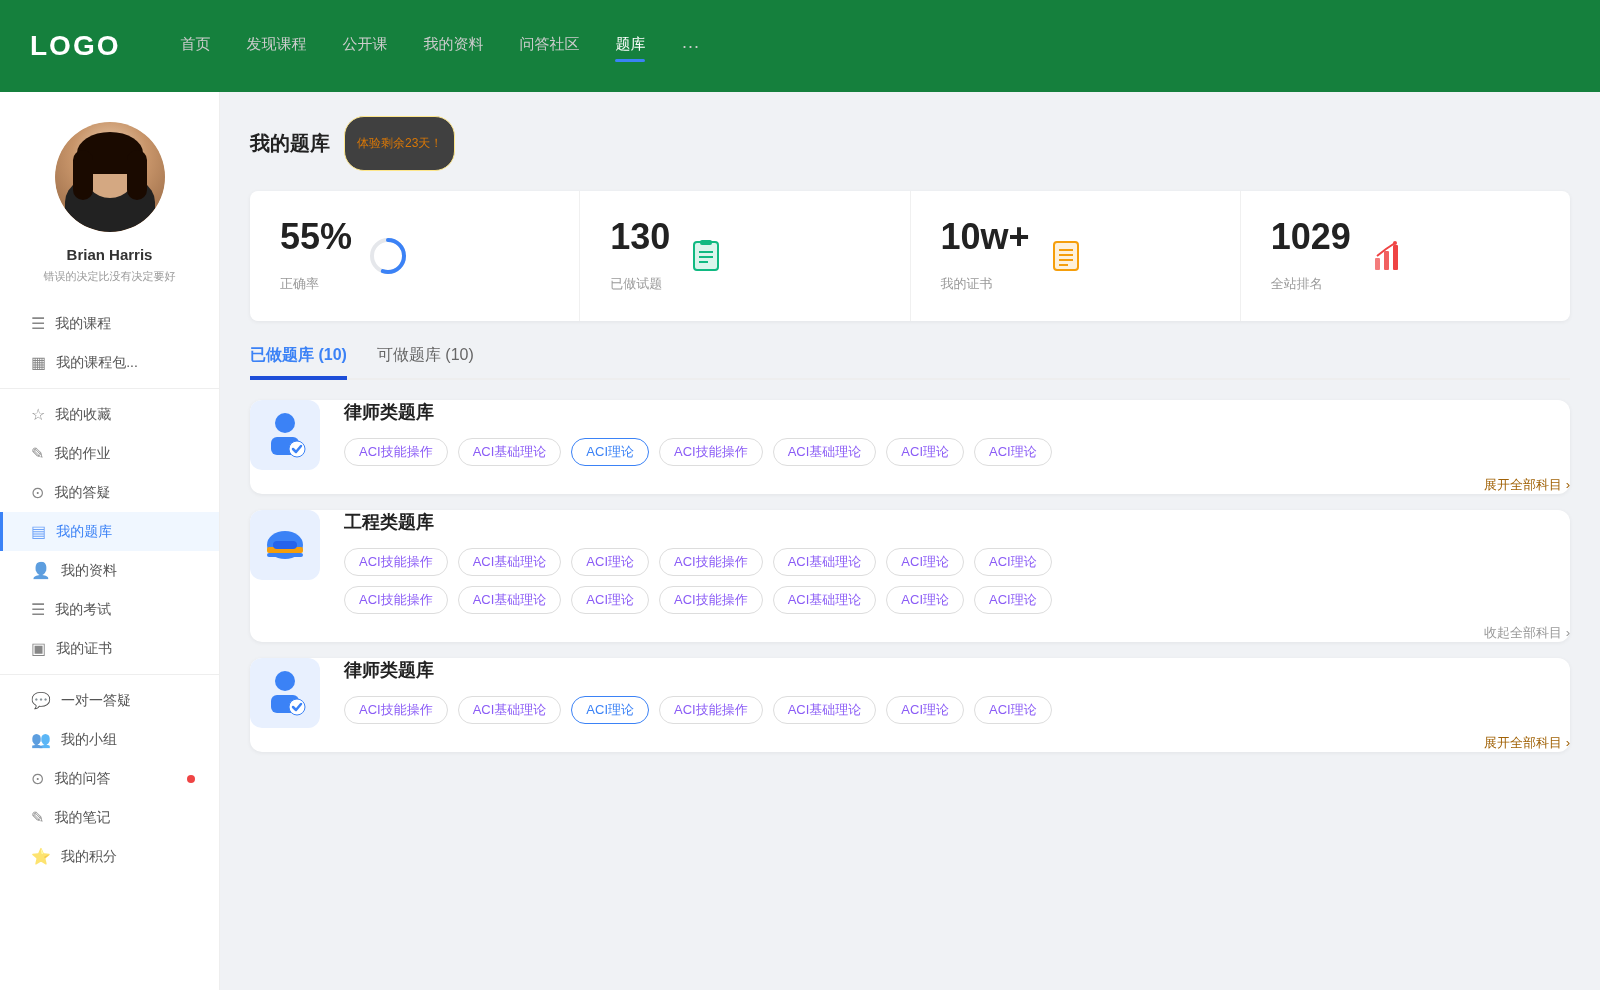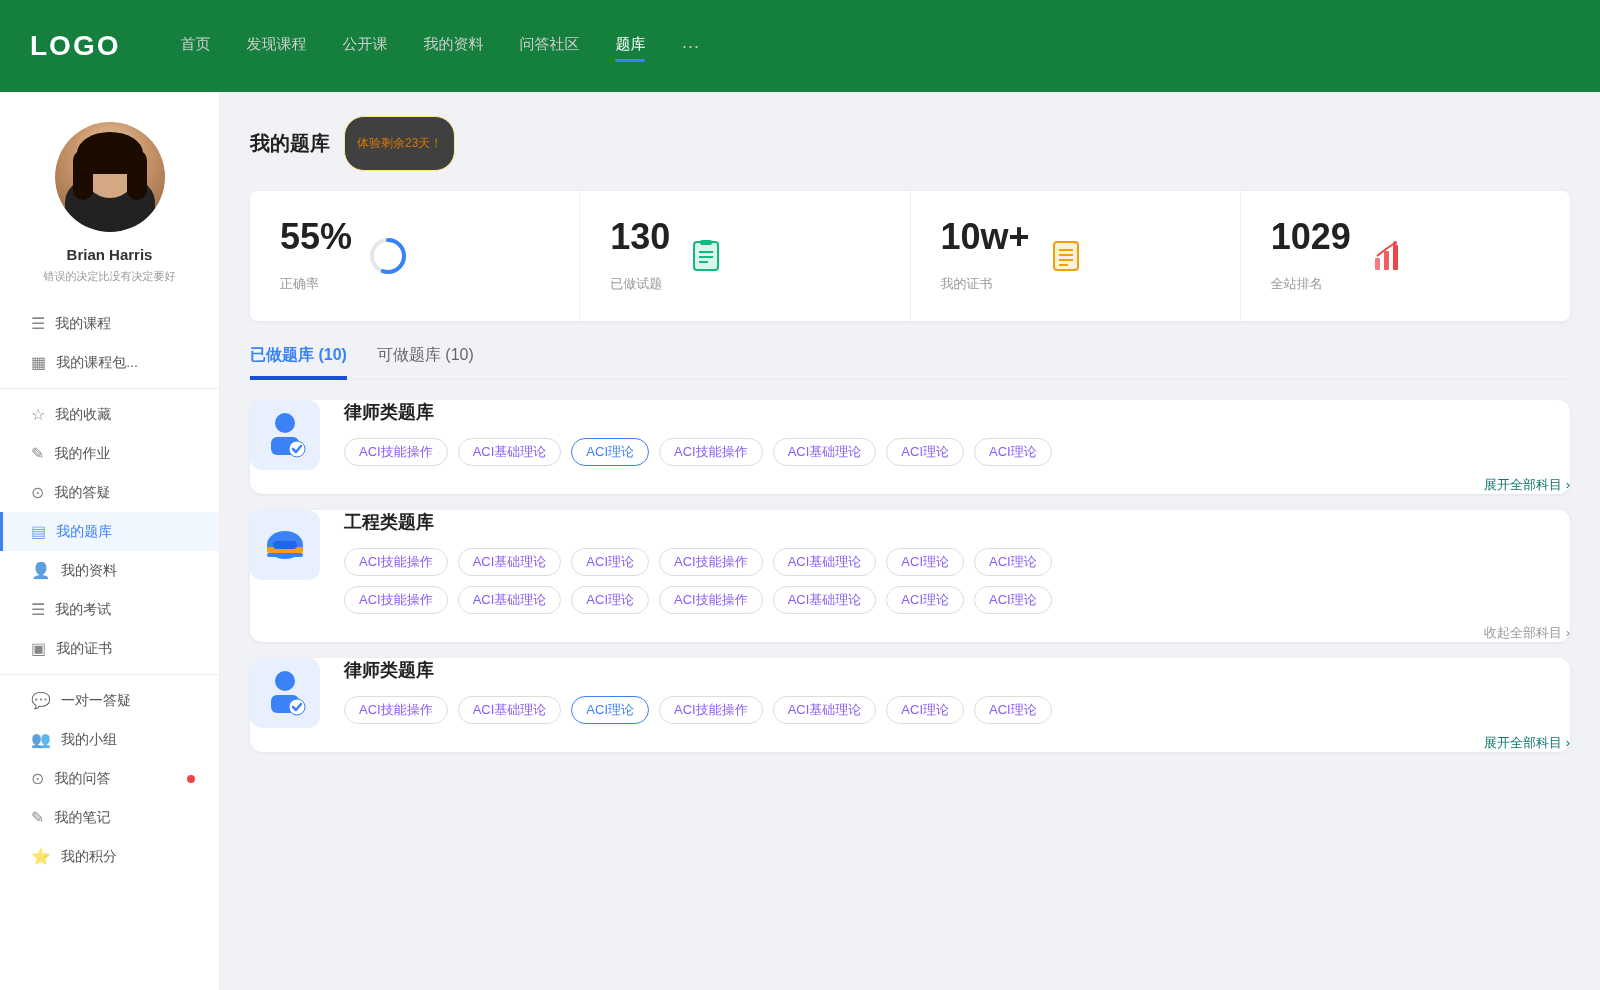--- a/index.html
+++ b/index.html
@@ -293,21 +293,21 @@
       border-radius: 20px;
       cursor: pointer;
     }
     .tag.highlighted {
       color: #3b82f6;
       border-color: #3b82f6;
       background: #fff;
     }
     .expand-link {
       font-size: 13px;
-      color: #0f766e;
+      color: #a16207;
       cursor: pointer;
       text-align: right;
       margin-top: 6px;
     }
     .collapse-link {
       font-size: 13px;
       color: #999;
       cursor: pointer;
       text-align: right;
       margin-top: 6px;

